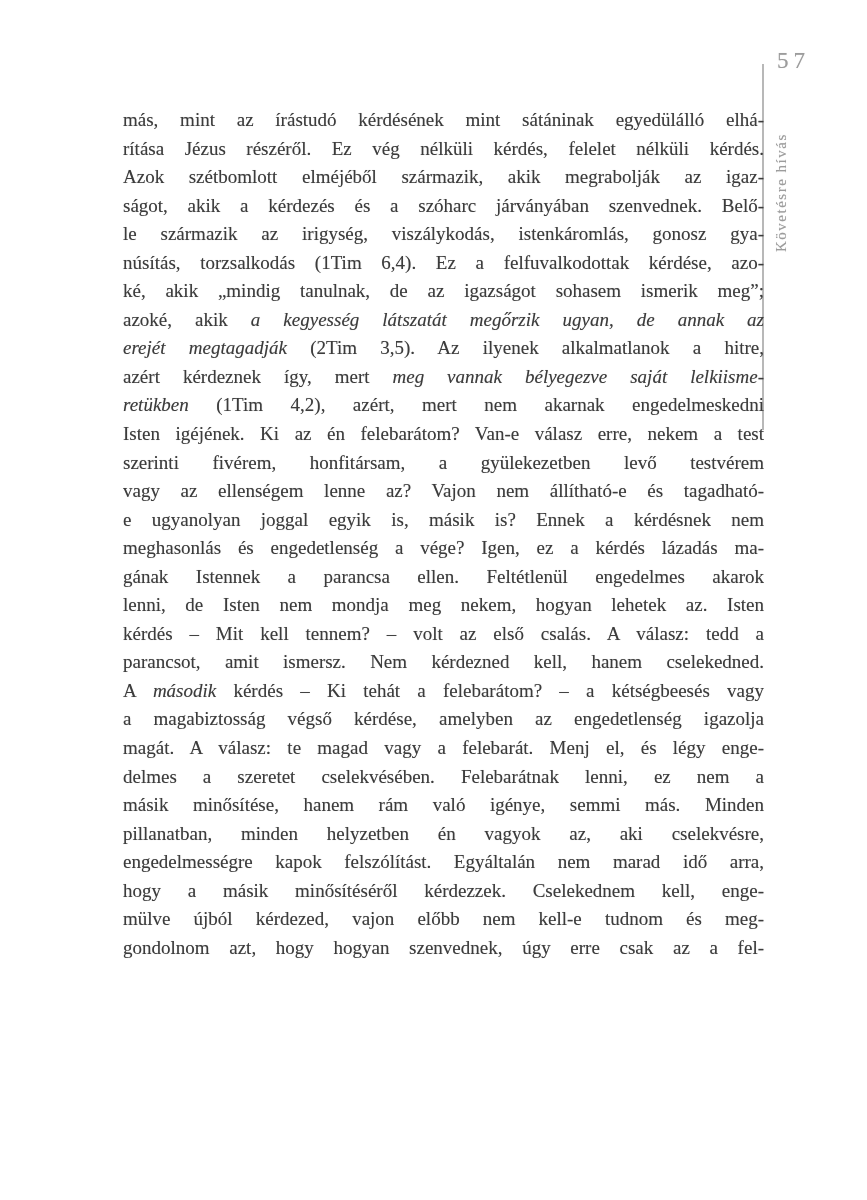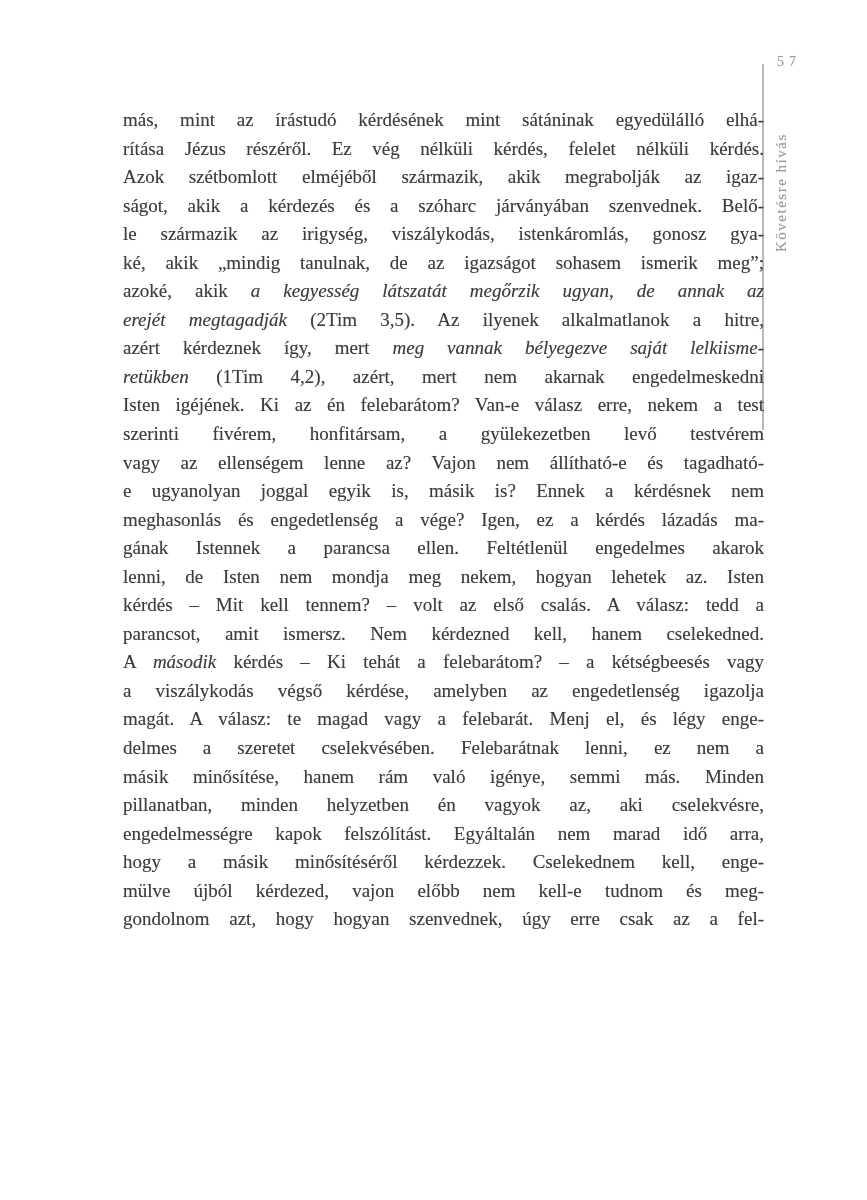--- a/index.html
+++ b/index.html
@@ -40,23 +40,23 @@
     line-height: 28.55px;
     text-align: justify;
     text-align-last: justify;
   }
   .line em {
     font-style: italic;
   }
   .page-number {
     position: absolute;
     left: 777px;
-    top: 54px;
+    top: 48px;
     color: var(--muted);
-    font-size: 14px;
+    font-size: 23px;
     letter-spacing: 5px;
     text-shadow: 0 0 0.7px rgba(150,150,150,0.5);
     text-align: right;
   }
   .margin-rule {
     position: absolute;
     left: 762px;
     top: 64px;
     width: 2px;
     height: 366px;
@@ -86,36 +86,37 @@
   <div class="margin-rule"></div>
 
   <div class="margin-label">Követésre hívás</div>
 
   <div class="text-block">
       <div class="line"><span>más, mint az írástudó kérdésének mint sátáninak egyedülálló elhá-</span></div>
       <div class="line"><span>rítása Jézus részéről. Ez vég nélküli kérdés, felelet nélküli kérdés.</span></div>
       <div class="line"><span>Azok szétbomlott elméjéből származik, akik megrabolják az igaz-</span></div>
       <div class="line"><span>ságot, akik a kérdezés és a szóharc járványában szenvednek. Belő-</span></div>
       <div class="line"><span>le származik az irigység, viszálykodás, istenkáromlás, gonosz gya-</span></div>
+      <div class="line"><span>núsítás, torzsalkodás (1Tim 6,4). Ez a felfuvalkodottak kérdése, azo-</span></div>
       <div class="line"><span>ké, akik „mindig tanulnak, de az igazságot sohasem ismerik meg”;</span></div>
       <div class="line"><span>azoké, akik </span><em>a kegyesség látszatát megőrzik ugyan, de annak az</em></div>
       <div class="line"><em>erejét megtagadják</em><span> (2Tim 3,5). Az ilyenek alkalmatlanok a hitre,</span></div>
       <div class="line"><span>azért kérdeznek így, mert </span><em>meg vannak bélyegezve saját lelkiisme-</em></div>
       <div class="line"><em>retükben</em><span> (1Tim 4,2), azért, mert nem akarnak engedelmeskedni</span></div>
       <div class="line"><span>Isten igéjének. Ki az én felebarátom? Van-e válasz erre, nekem a test</span></div>
       <div class="line"><span>szerinti fivérem, honfitársam, a gyülekezetben levő testvérem</span></div>
       <div class="line"><span>vagy az ellenségem lenne az? Vajon nem állítható-e és tagadható-</span></div>
       <div class="line"><span>e ugyanolyan joggal egyik is, másik is? Ennek a kérdésnek nem</span></div>
       <div class="line"><span>meghasonlás és engedetlenség a vége? Igen, ez a kérdés lázadás ma-</span></div>
       <div class="line"><span>gának Istennek a parancsa ellen. Feltétlenül engedelmes akarok</span></div>
       <div class="line"><span>lenni, de Isten nem mondja meg nekem, hogyan lehetek az. Isten</span></div>
       <div class="line"><span>kérdés – Mit kell tennem? – volt az első csalás. A válasz: tedd a</span></div>
       <div class="line"><span>parancsot, amit ismersz. Nem kérdezned kell, hanem cselekedned.</span></div>
       <div class="line"><span>A </span><em>második</em><span> kérdés – Ki tehát a felebarátom? – a kétségbeesés vagy</span></div>
-      <div class="line"><span>a viszálykodás végső kérdése, amelyben az engedetlenség igazolja</span></div>
+      <div class="line"><span>a magabiztosság végső kérdése, amelyben az engedetlenség igazolja</span></div>
       <div class="line"><span>magát. A válasz: te magad vagy a felebarát. Menj el, és légy enge-</span></div>
       <div class="line"><span>delmes a szeretet cselekvésében. Felebarátnak lenni, ez nem a</span></div>
       <div class="line"><span>másik minősítése, hanem rám való igénye, semmi más. Minden</span></div>
       <div class="line"><span>pillanatban, minden helyzetben én vagyok az, aki cselekvésre,</span></div>
       <div class="line"><span>engedelmességre kapok felszólítást. Egyáltalán nem marad idő arra,</span></div>
       <div class="line"><span>hogy a másik minősítéséről kérdezzek. Cselekednem kell, enge-</span></div>
       <div class="line"><span>mülve újból kérdezed, vajon előbb nem kell-e tudnom és meg-</span></div>
       <div class="line"><span>gondolnom azt, hogy hogyan szenvednek, úgy erre csak az a fel-</span></div>
     </div>
 

